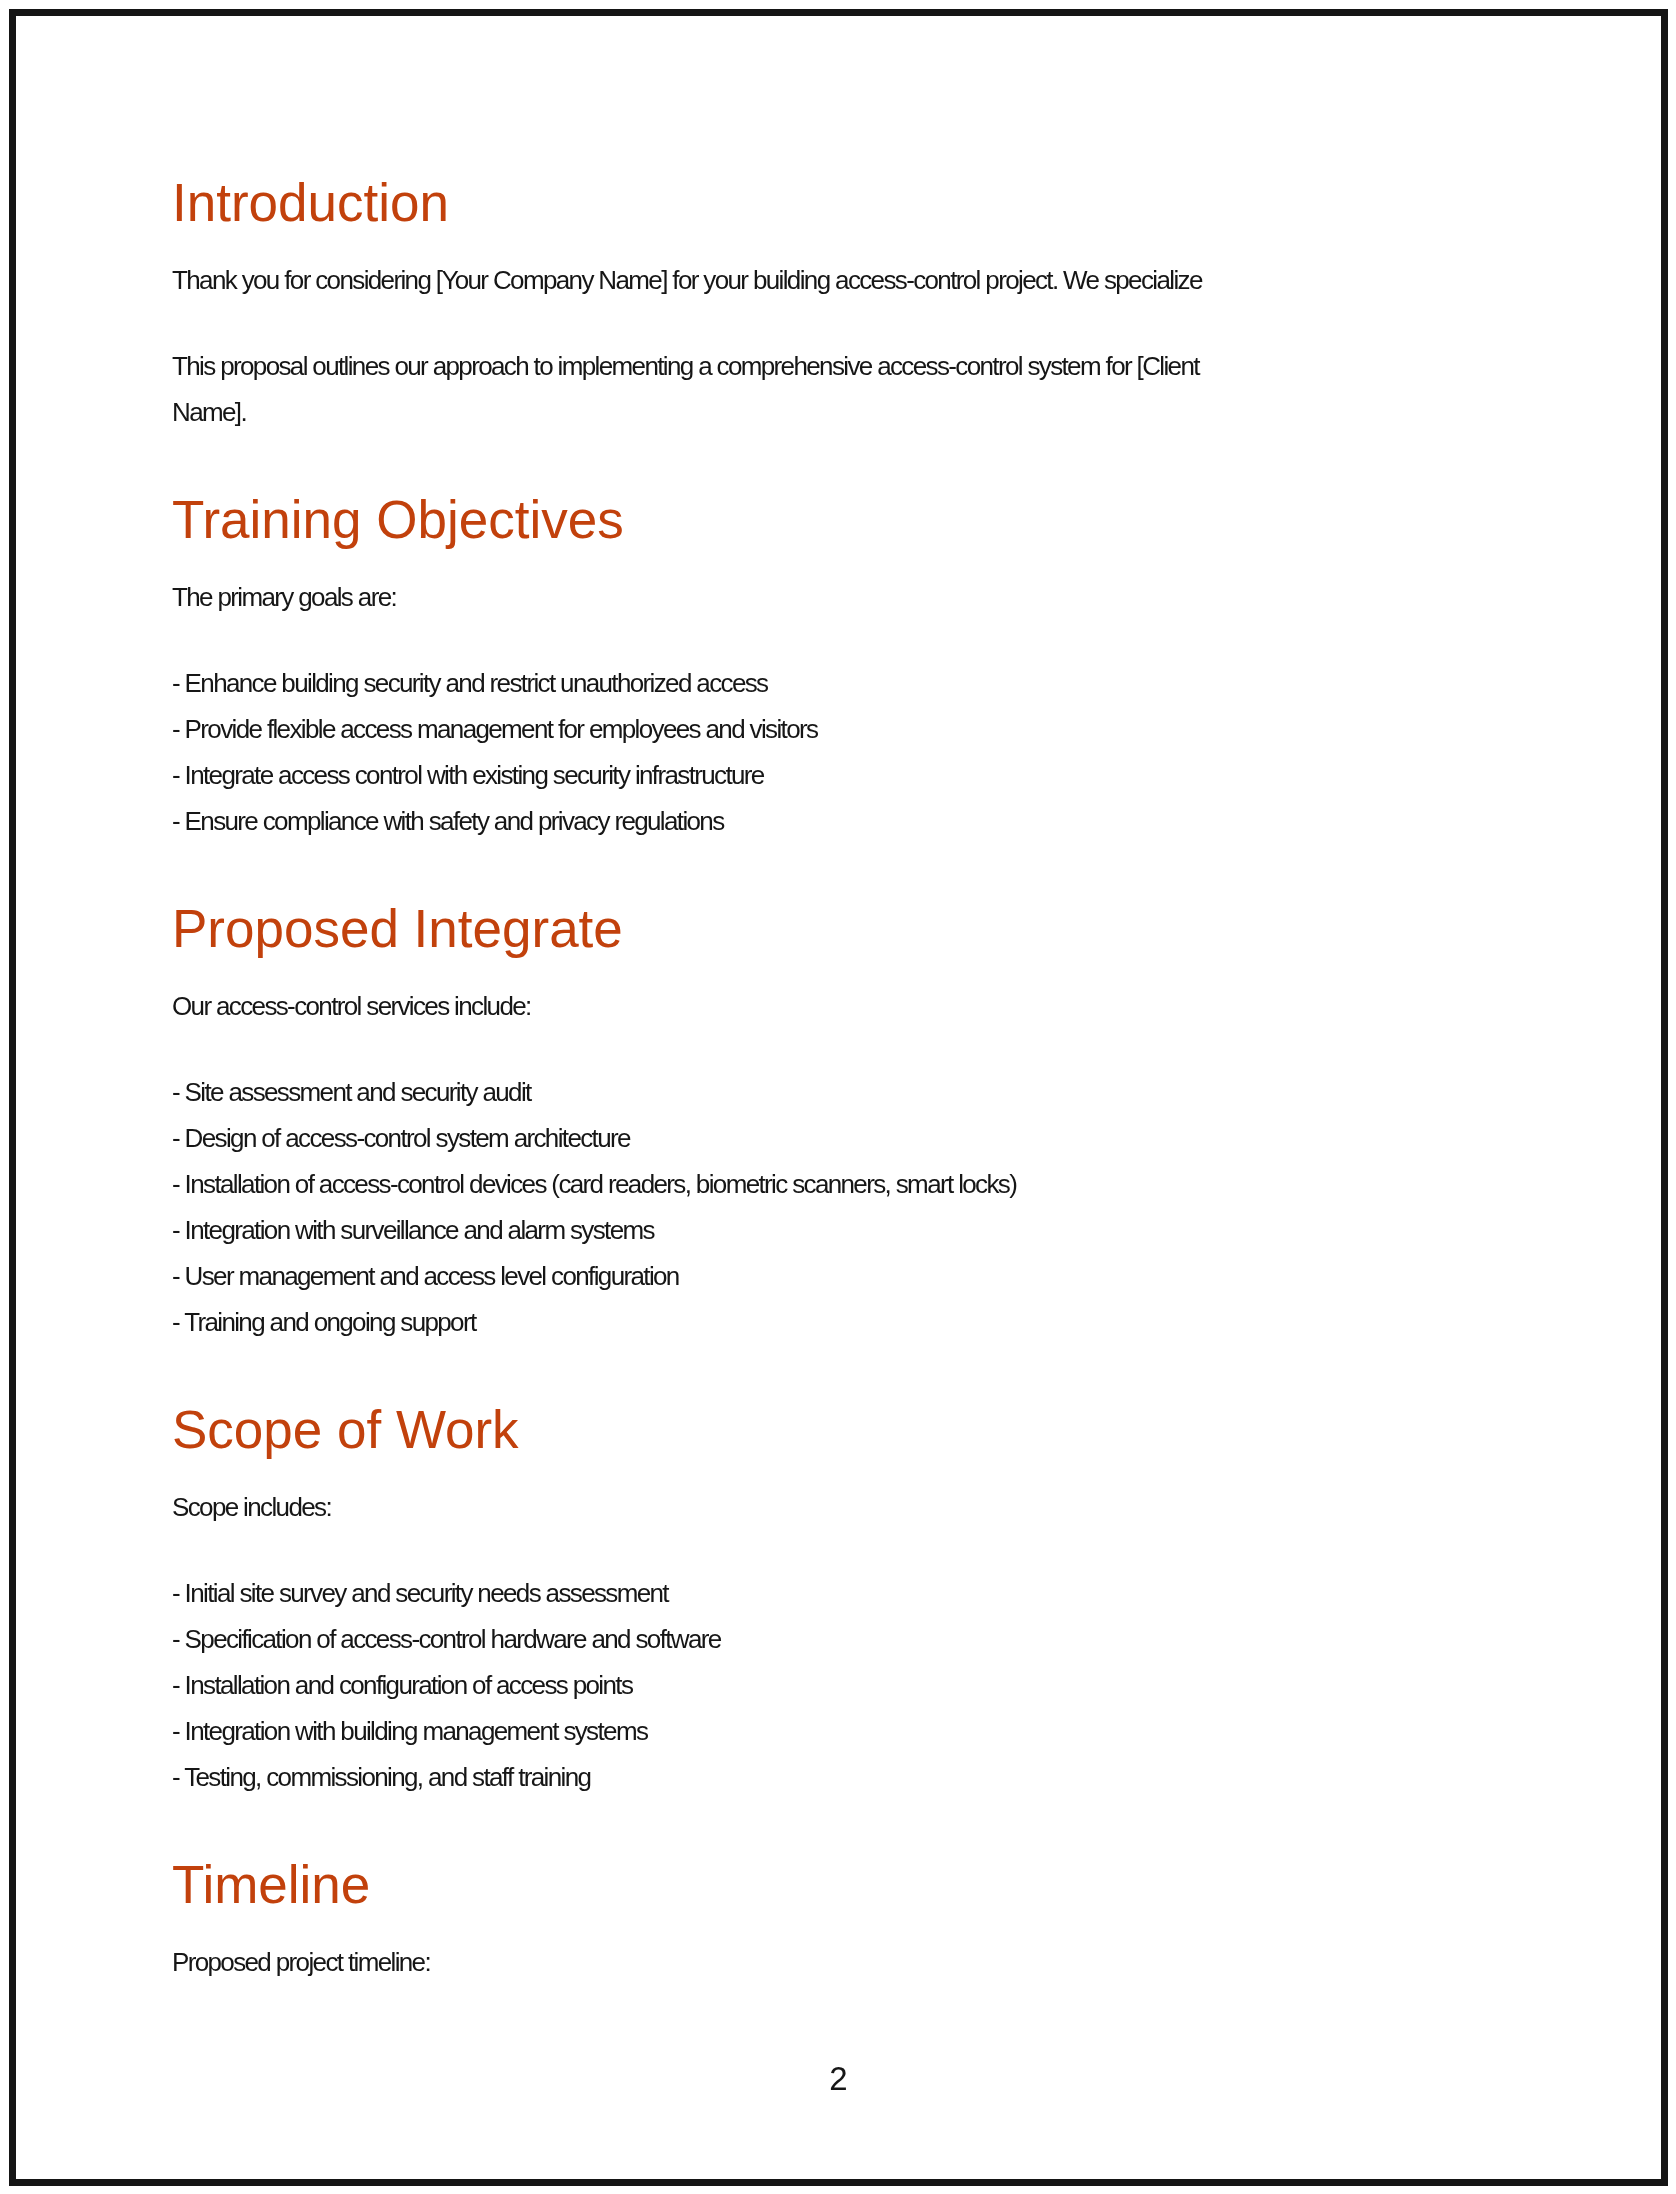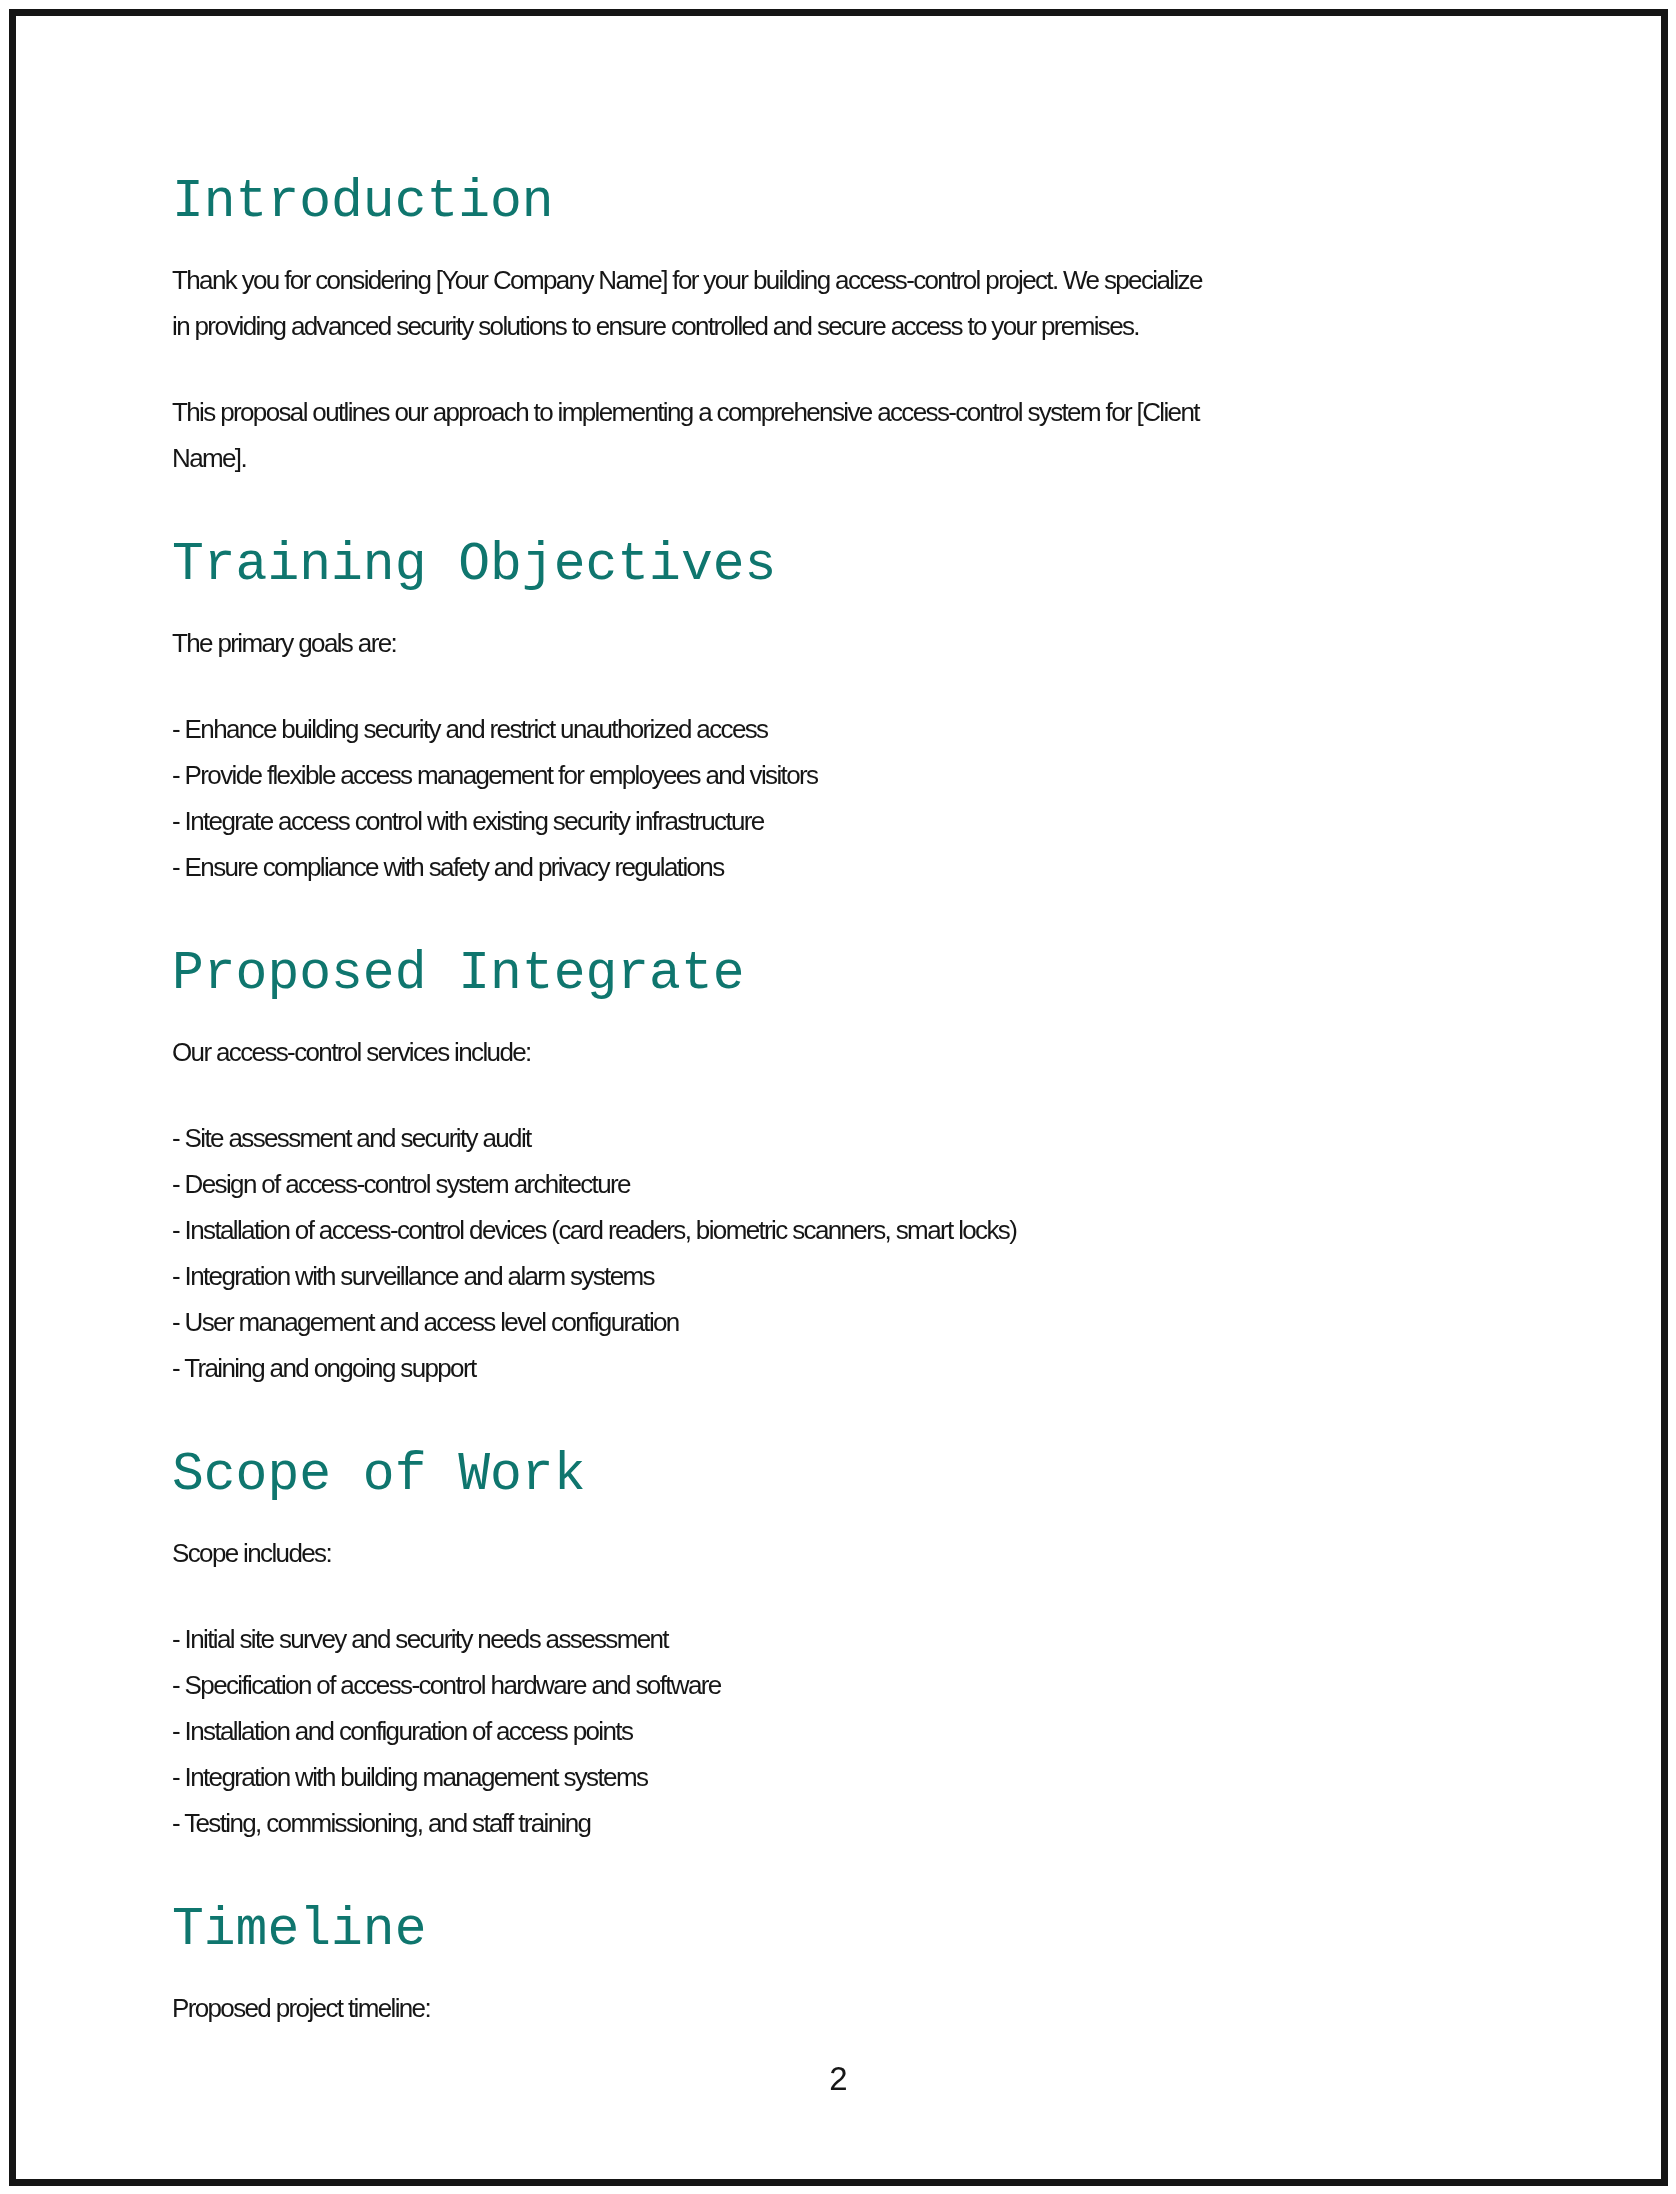--- a/index.html
+++ b/index.html
@@ -22,25 +22,24 @@
     pointer-events: none;
   }
   .content {
     padding: 118px 0 0 172px;
     width: 1334px;
   }
   h1.doc-heading {
     font-size: 53px;
     line-height: 63px;
     font-weight: 400;
-    color: #0f766e;
+    color: #c2410c;
     margin: 53px 0 23px 0;
     letter-spacing: 0;
     white-space: nowrap;
-    font-family: Liberation Mono, monospace;
   }
   .para {
     font-size: 26px;
     line-height: 46px;
     margin: 0 0 40px 0;
     letter-spacing: -0.063em;
   }
   .line {
     display: block;
     white-space: nowrap;
@@ -60,21 +59,20 @@
 <body>
 
 <div class="page-frame"></div>
 
 <div class="content">
 
   <section>
     <h1 class="doc-heading">Introduction</h1>
     <p class="para">
       <span class="line">Thank you for considering [Your Company Name] for your building access-control project. We specialize</span>
-      <span class="line">in providing advanced security solutions to ensure controlled and secure access to your premises.</span>
     </p>
     <p class="para">
       <span class="line">This proposal outlines our approach to implementing a comprehensive access-control system for [Client</span>
       <span class="line">Name].</span>
     </p>
   </section>
 
   <section>
     <h1 class="doc-heading">Training Objectives</h1>
     <p class="para">

